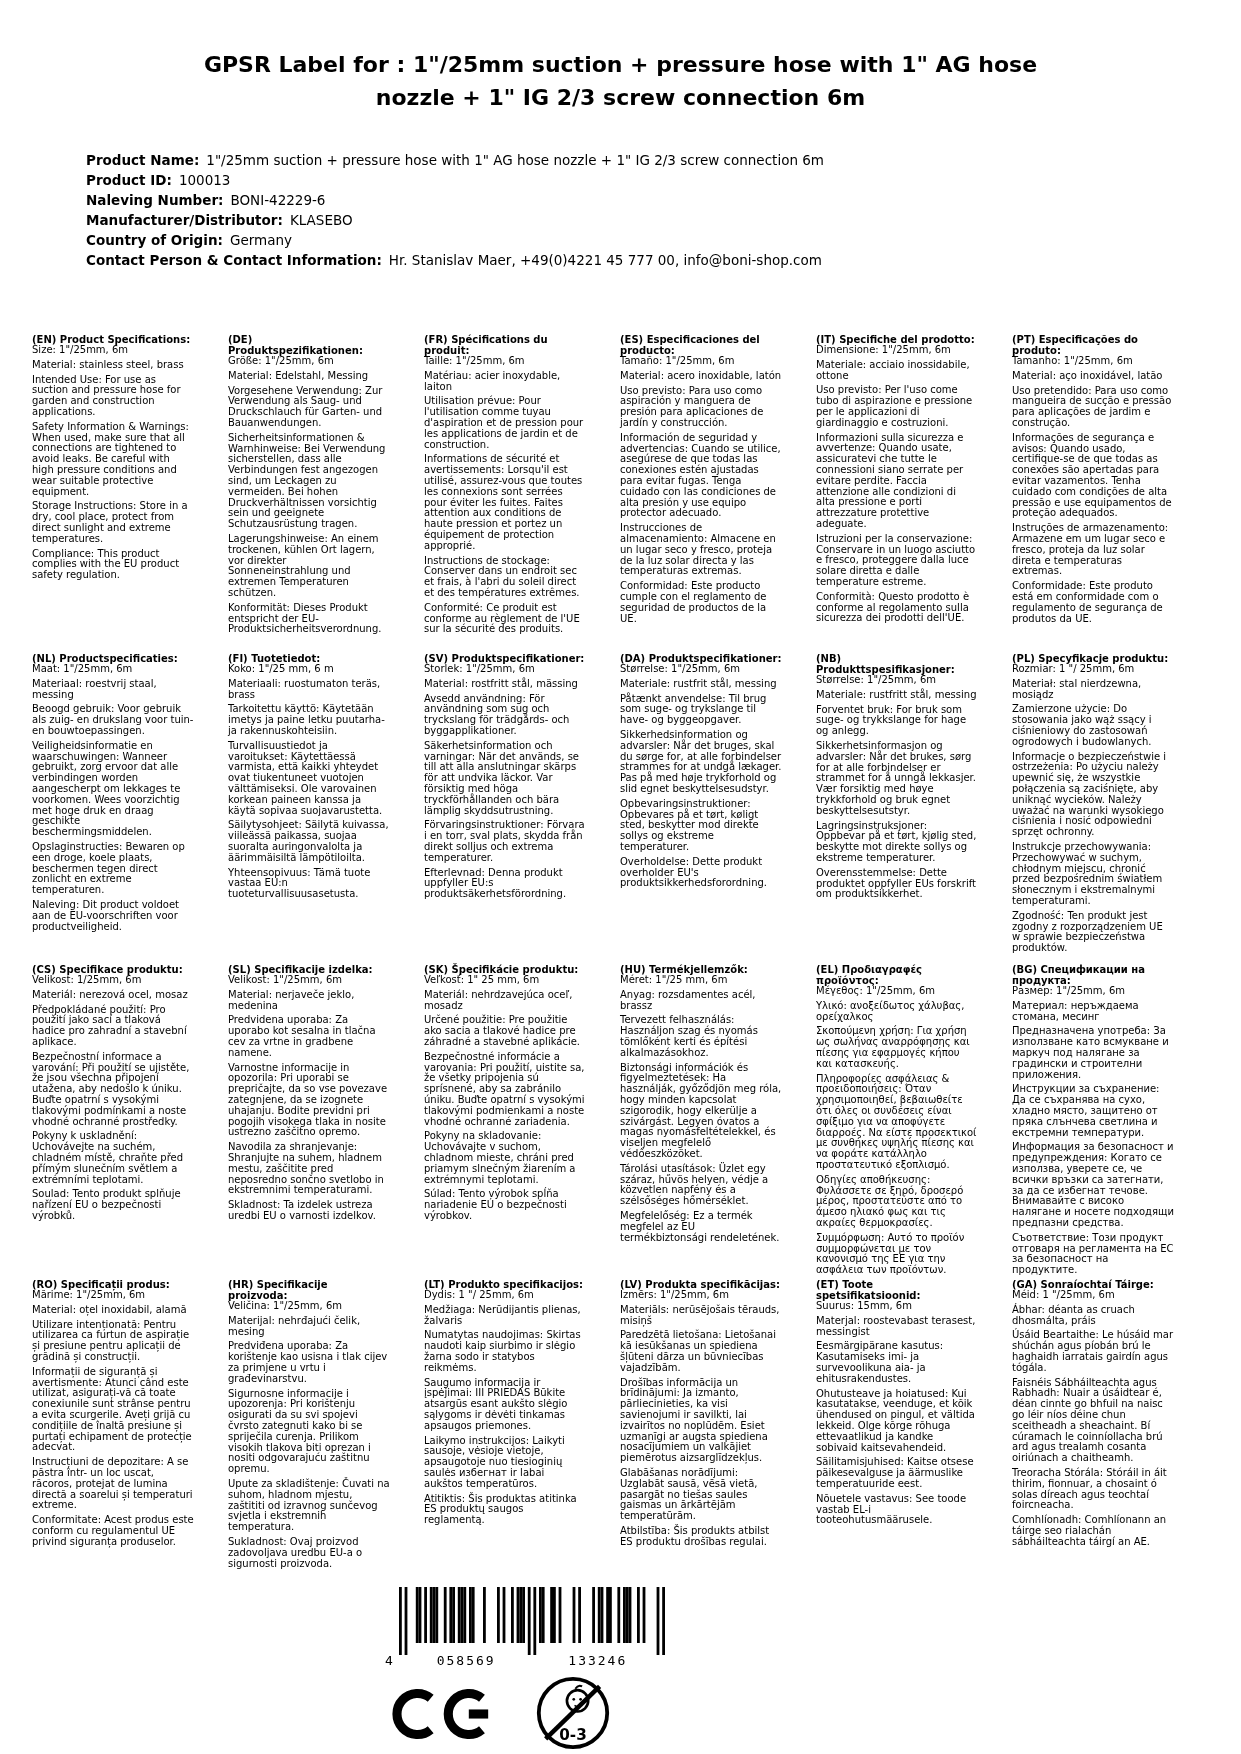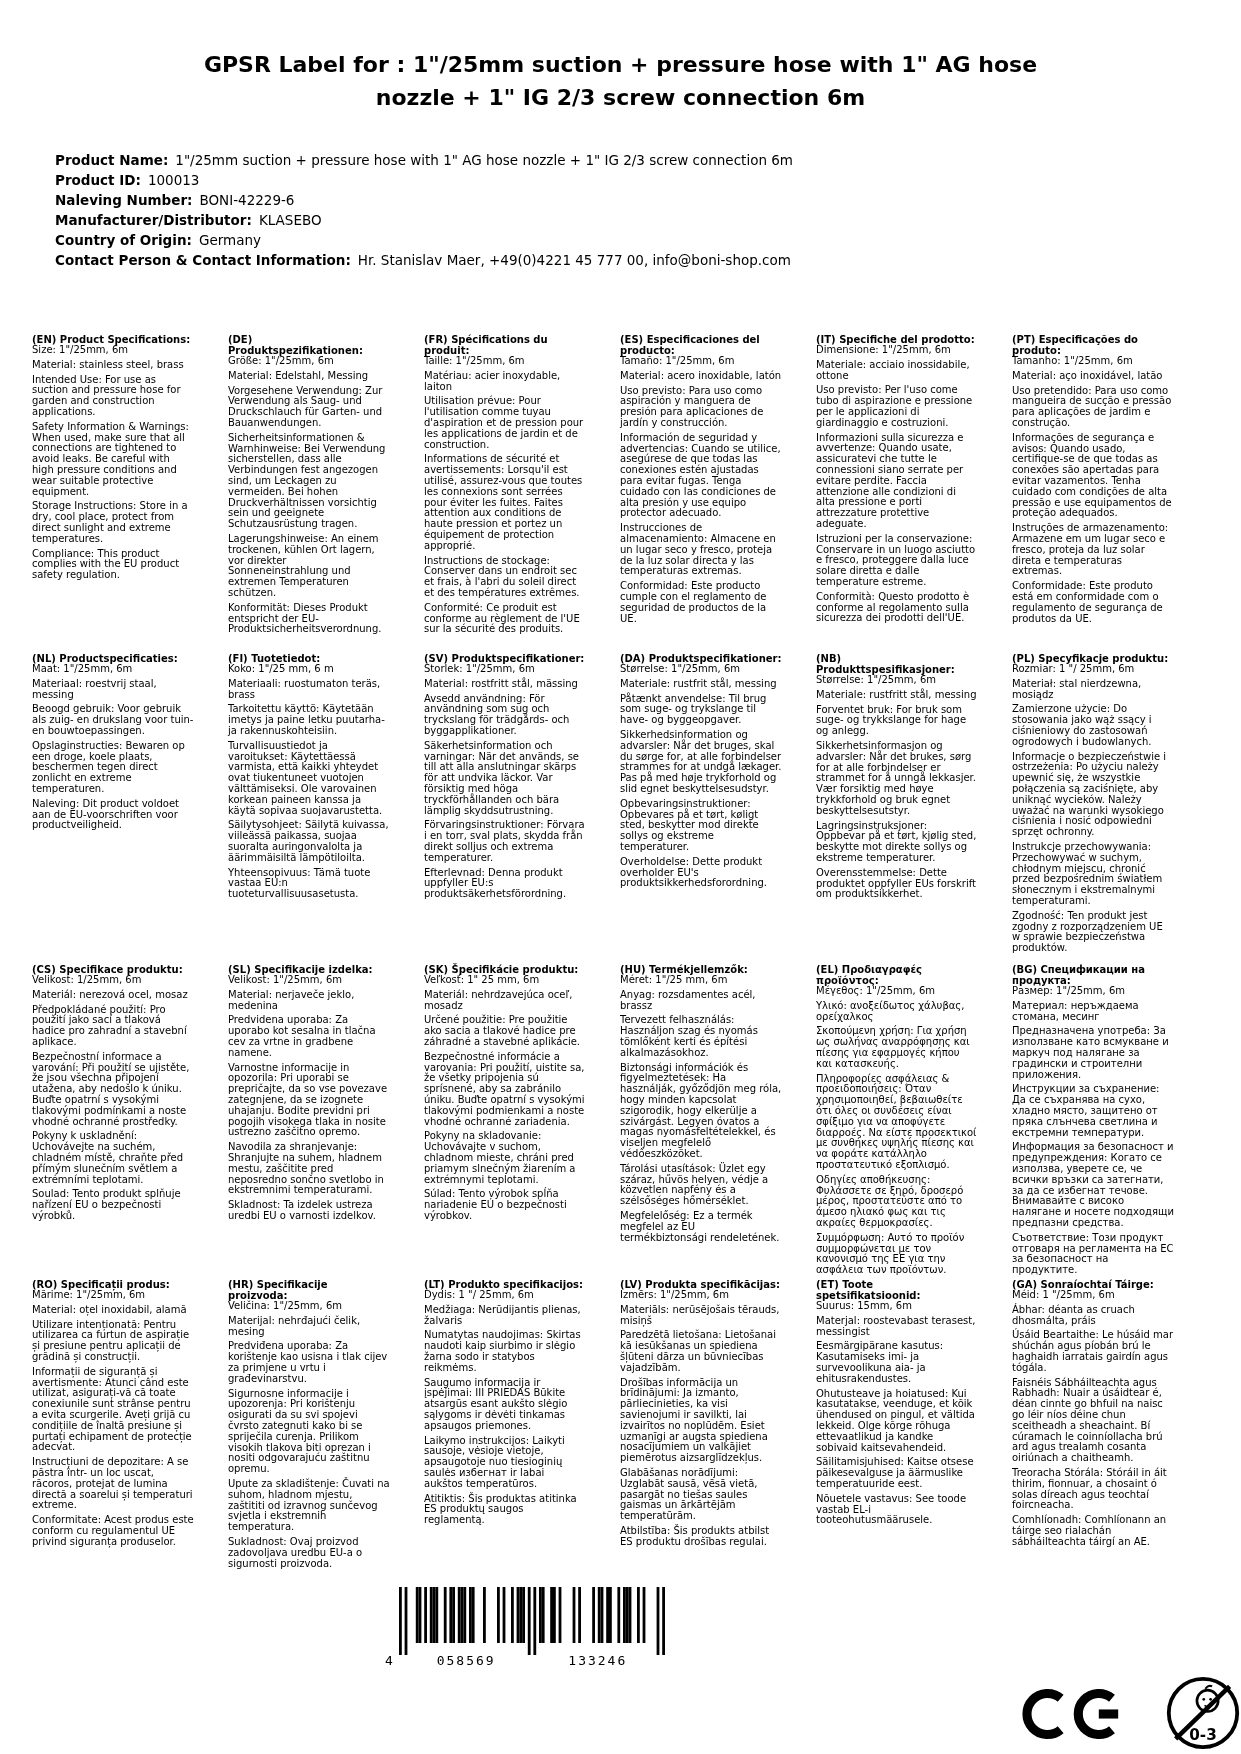--- a/index.html
+++ b/index.html
@@ -23,21 +23,21 @@
     text-align: center;
     font-size: 22px;
     font-weight: bold;
     line-height: 1.5;
   }
   .meta {
     margin: 36px 0 0 55px;
     font-size: 13.5px;
     line-height: 20px;
   }
-  .meta-label { font-weight: bold; margin-right: 7px; }
+  .meta-label { font-weight: bold; margin-right: 7px; margin-left: 31px; }
   .grid {
     display: grid;
     grid-template-columns: repeat(6, 162px);
     grid-template-rows: 319px 311px 315px auto;
     column-gap: 34px;
     margin: 64px 0 0 32px;
   }
   .block h3 {
     font-size: 10px;
     font-weight: bold;
@@ -53,21 +53,20 @@
   .barcode svg text {
     font-family: "DejaVu Sans Mono", "Liberation Mono", monospace;
     font-size: 13px;
     letter-spacing: 2px;
   }
   .symbols {
     display: flex;
     align-items: flex-start;
     gap: 32px;
     margin: 4px 0 0 6px;
-    justify-content: flex-end;
   }
   .ce { margin-top: 10px; }
   .age-text {
     font-family: "DejaVu Sans", sans-serif;
     font-weight: bold;
   }
 </style>
 </head>
 <body>
 
@@ -159,20 +158,21 @@
           <p>Conformidade: Este produto está em conformidade com o regulamento de segurança de produtos da UE.</p>
         </div>
     </section>
       <section class="block">
       <h3>(NL) Productspecificaties:</h3>
       <div>
 
       <p>Maat: 1"/25mm, 6m</p>
           <p>Materiaal: roestvrij staal, messing</p>
           <p>Beoogd gebruik: Voor gebruik als zuig- en drukslang voor tuin- en bouwtoepassingen.</p>
+          <p>Veiligheidsinformatie en waarschuwingen: Wanneer gebruikt, zorg ervoor dat alle verbindingen worden aangescherpt om lekkages te voorkomen. Wees voorzichtig met hoge druk en draag geschikte beschermingsmiddelen.</p>
           <p>Opslaginstructies: Bewaren op een droge, koele plaats, beschermen tegen direct zonlicht en extreme temperaturen.</p>
           <p>Naleving: Dit product voldoet aan de EU-voorschriften voor productveiligheid.</p>
         </div>
     </section>
       <section class="block">
       <h3>(FI) Tuotetiedot:</h3>
       <div>
 
       <p>Koko: 1"/25 mm, 6 m</p>
           <p>Materiaali: ruostumaton teräs, brass</p>

